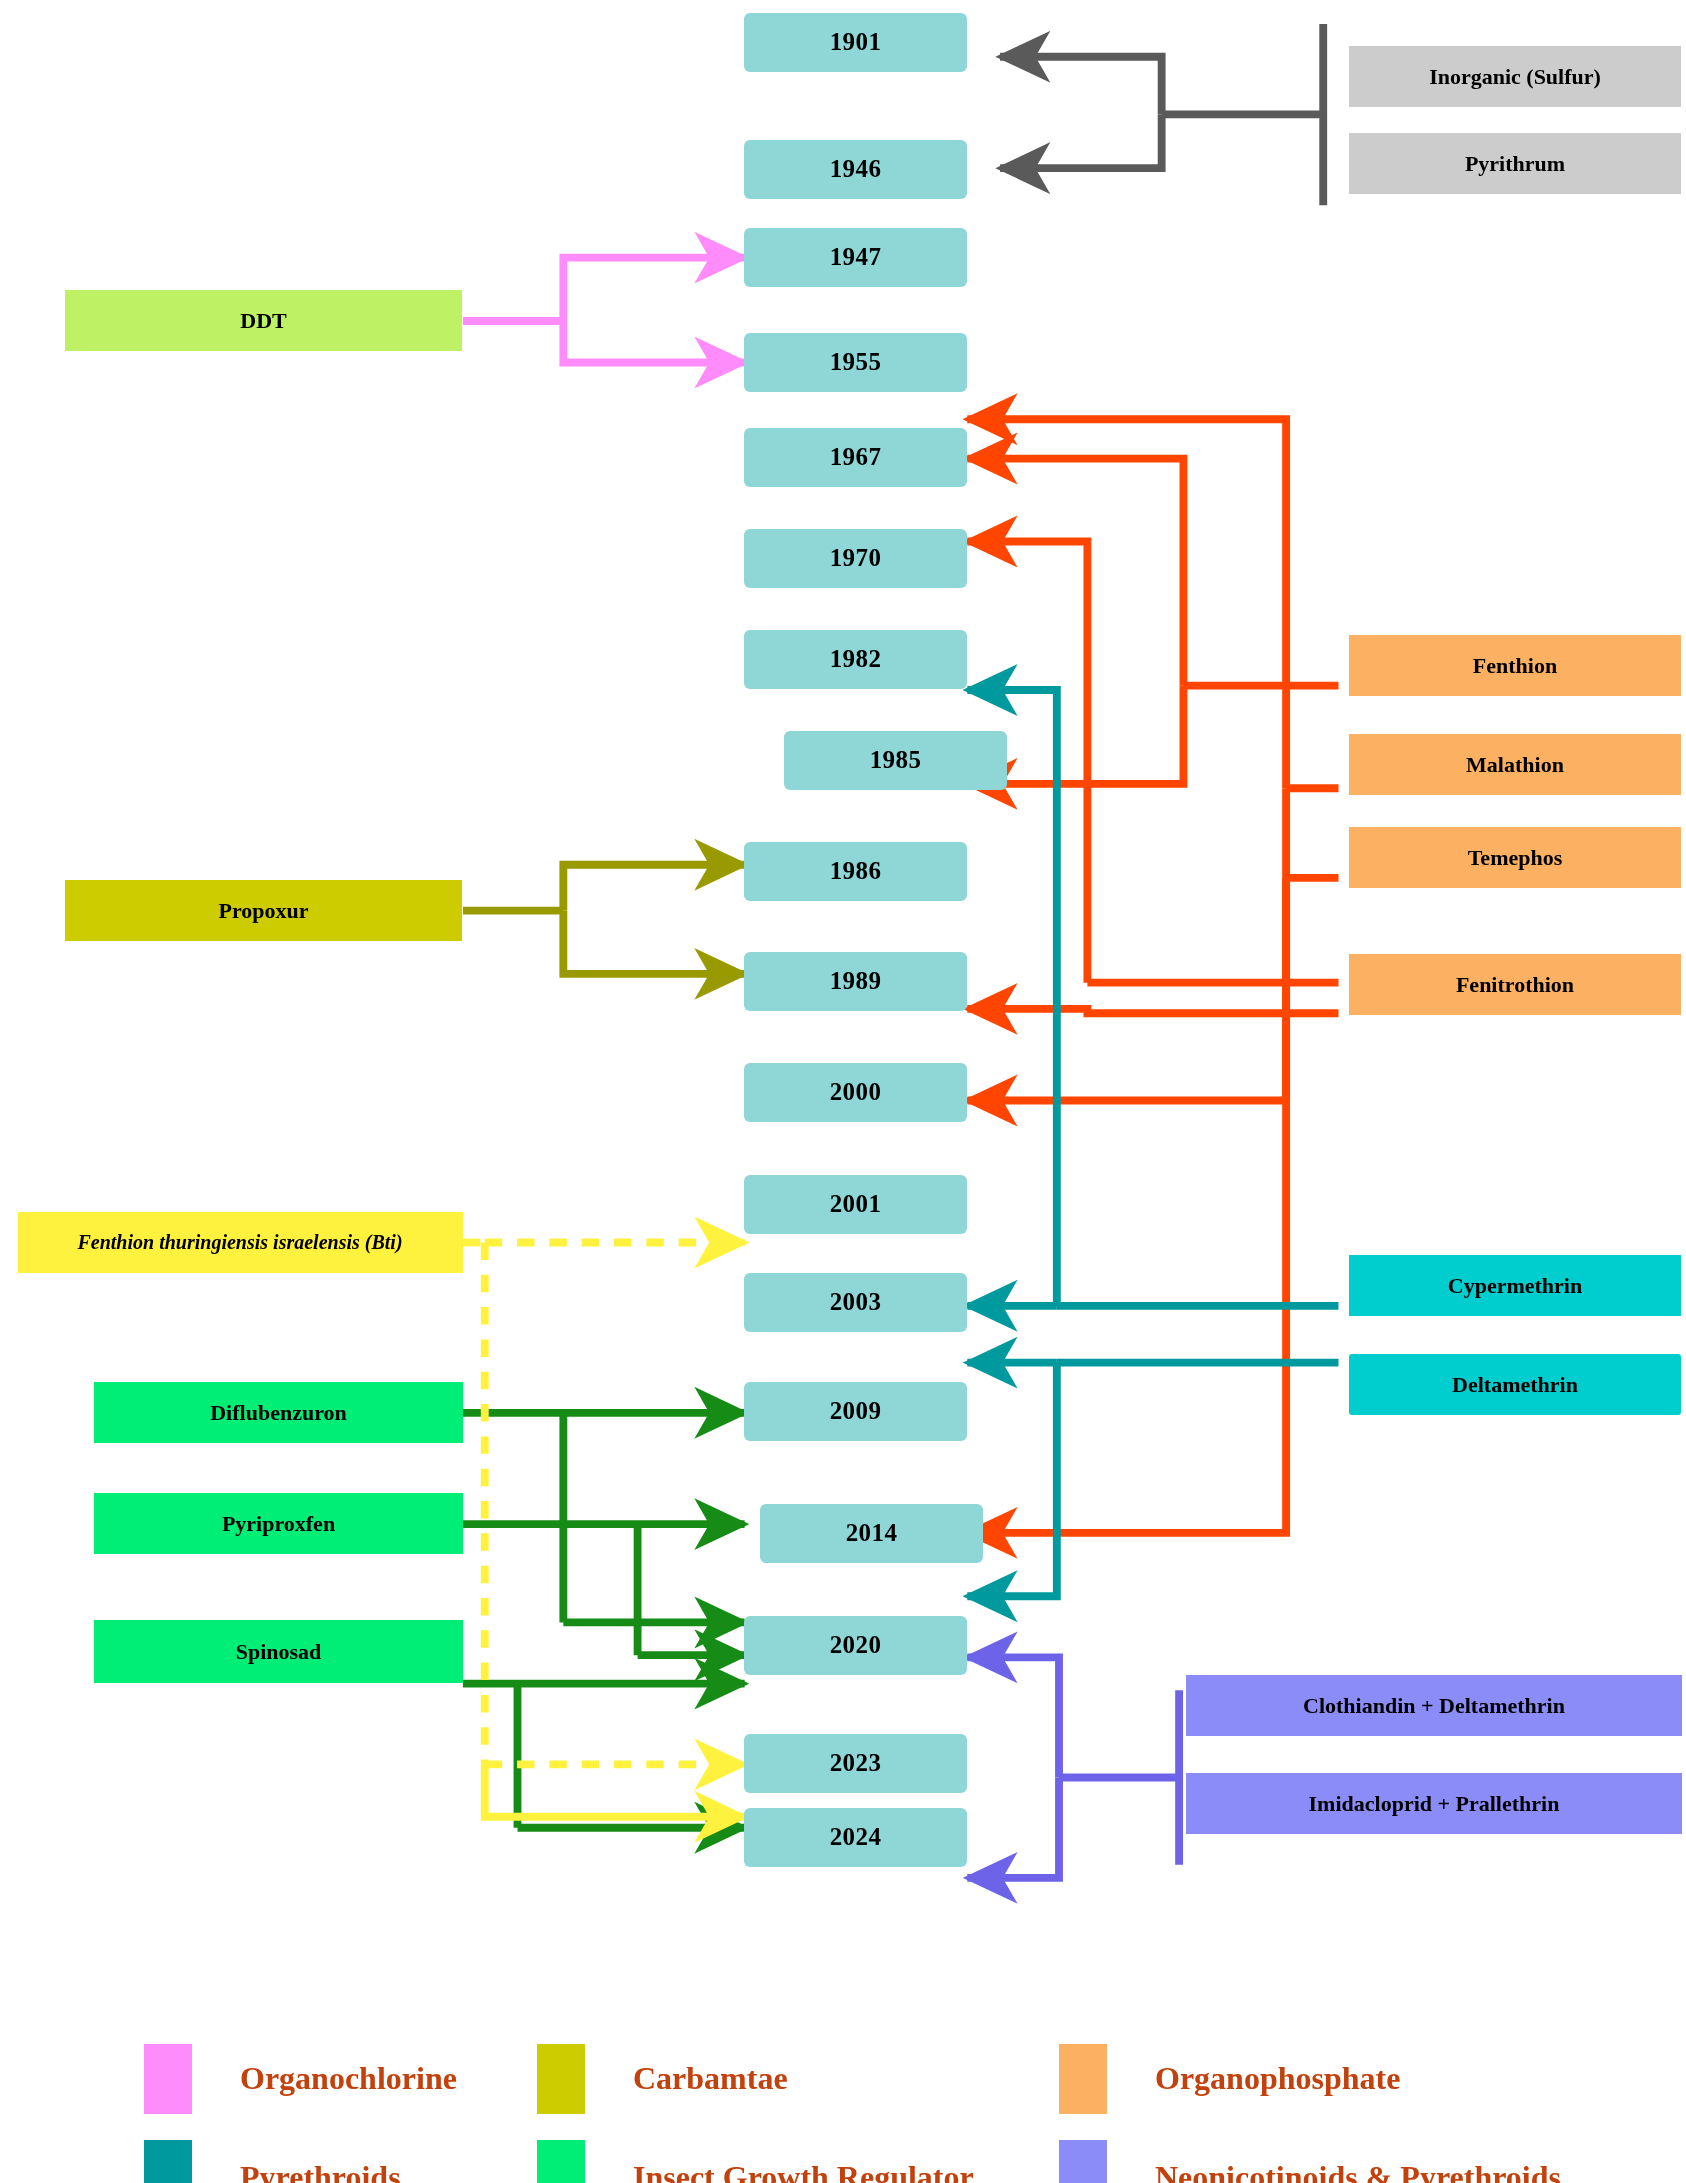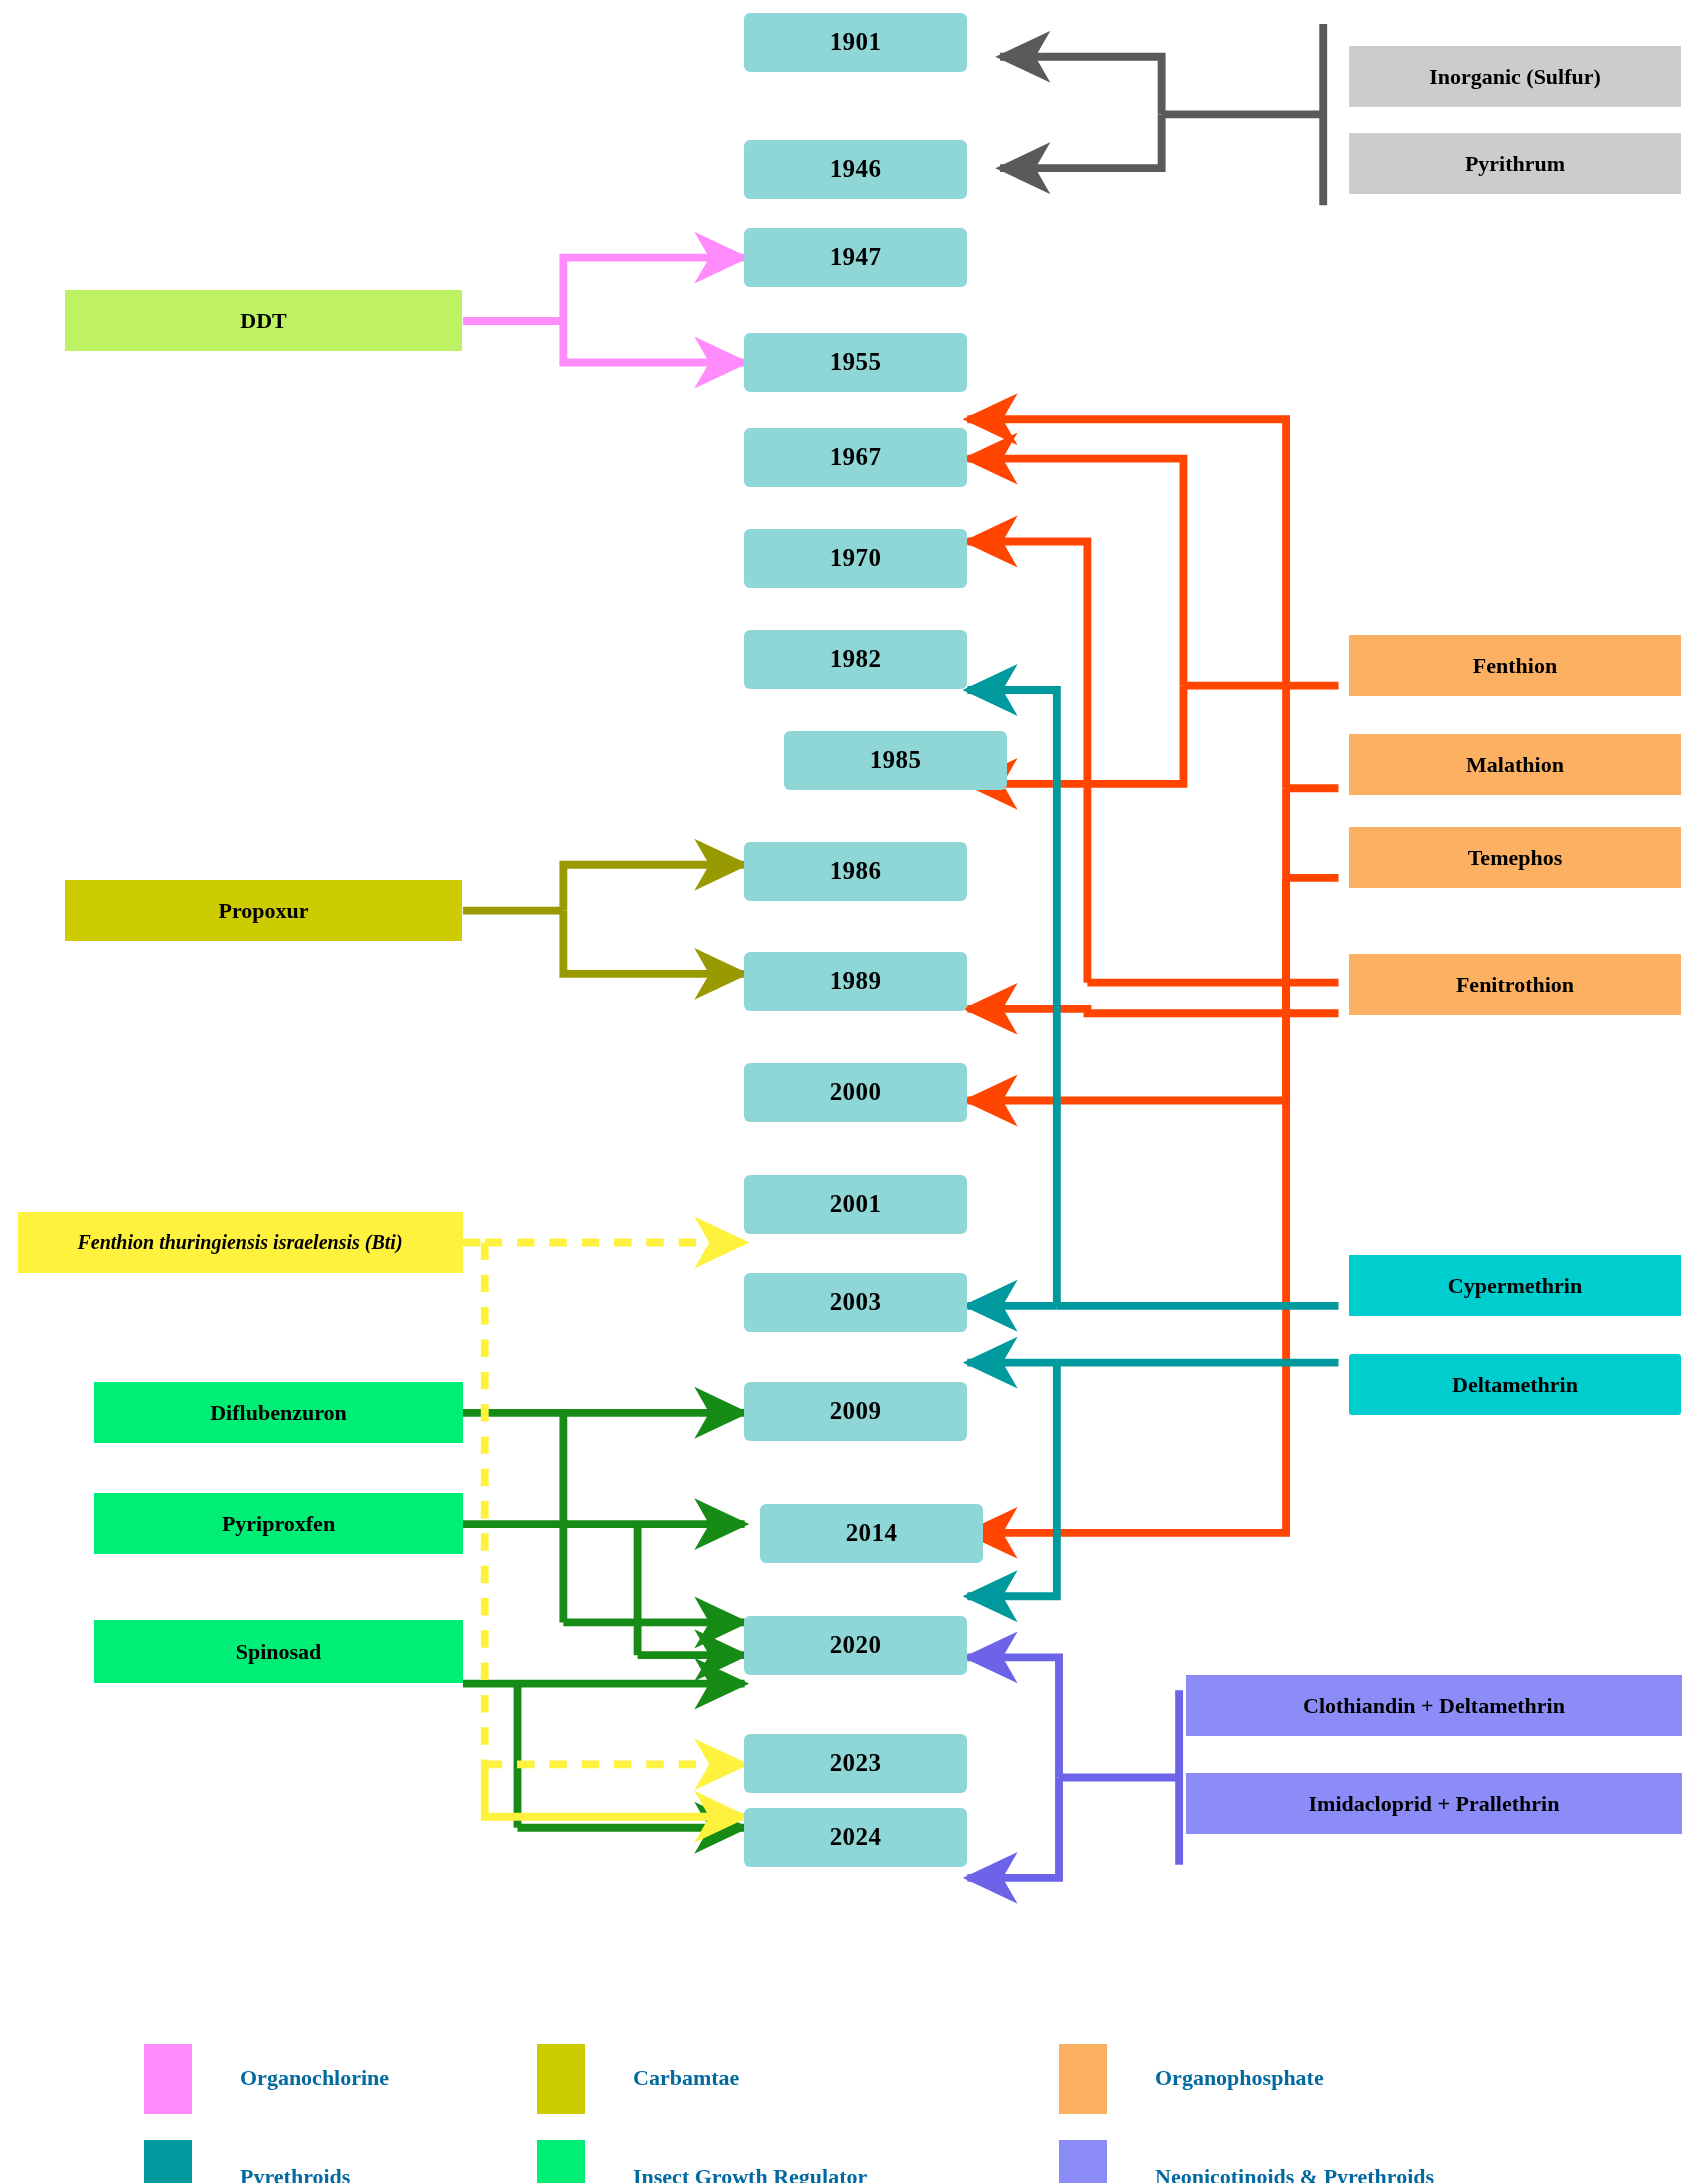--- a/index.html
+++ b/index.html
@@ -7,22 +7,22 @@
   body{font-family:"Liberation Serif", serif;}
   #stage{position:relative;width:1687px;height:2433px;background:#ffffff;overflow:hidden;}
   #wires{position:absolute;left:0;top:0;width:1687px;height:2433px;}
   .node{position:absolute;display:flex;align-items:center;justify-content:center;
         text-align:center;color:#000;font-weight:bold;box-sizing:border-box;
         line-height:1.15;}
   .year{background:#8FD6D6;border-radius:6px;font-size:25px;letter-spacing:0.4px;}
   .chem{font-size:22px;}
   .chem.sq{border-radius:0;}
   .legend-swatch{position:absolute;}
-  .legend-label{position:absolute;display:flex;align-items:center;font-size:22px;
-        font-weight:bold;color:#0369a1;white-space:nowrap;height:26px;}
+  .legend-label{position:absolute;display:flex;align-items:center;font-size:32px;
+        font-weight:bold;color:#c2410c;white-space:nowrap;height:26px;}
   .bti-italic{font-style:italic;}
 </style>
 </head>
 <body>
 
 <div id="stage">
 
   <svg id="wires" viewBox="0 0 3863 5571" preserveAspectRatio="none">
     <defs>
       <marker id="ah-gray" markerWidth="7" markerHeight="7" refX="6.4" refY="3.5" orient="auto" markerUnits="strokeWidth">

